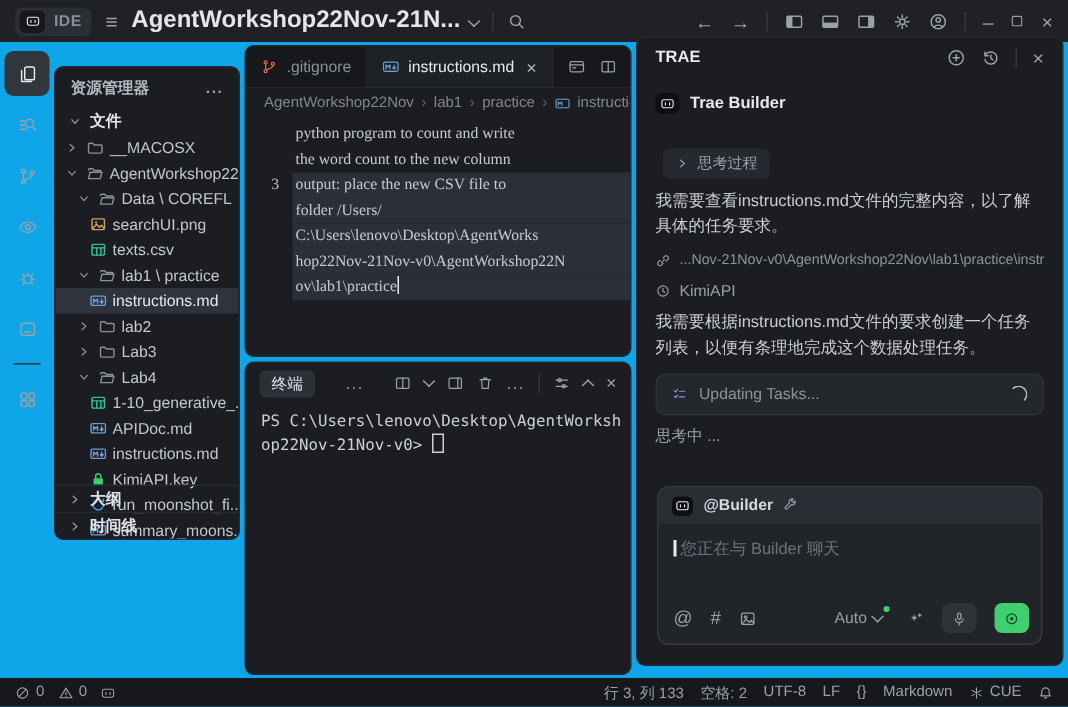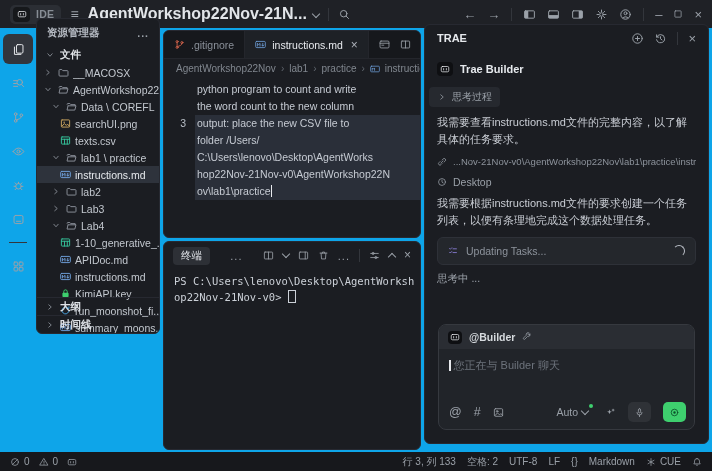--- a/index.html
+++ b/index.html
@@ -24,21 +24,21 @@
   .tb-right{margin-left:auto;display:flex;align-items:center;gap:11px}
   .navarrow{color:#9ba1a9;font-size:13px;line-height:13px}
   
   .activitybar{position:absolute;left:0;top:28px;width:36px;bottom:19px;display:flex;flex-direction:column;align-items:center;padding-top:6px;gap:4px}
   .ab-btn{width:30px;height:30px;display:flex;align-items:center;justify-content:center;border-radius:6px}
   .ab-btn.active{background:#32363d}
   .ab-btn.active .si{stroke:#e8eaee}
   .ab-sep{width:18px;height:1px;background:#33363c;margin:4px 0}
   
   .panel{position:absolute;background:#1b1d22;border:1px solid #272931;border-radius:6px;box-sizing:border-box;overflow:hidden}
-  .sidebar{left:36px;top:18px;width:124px;height:316px}
+  .sidebar{left:36px;top:44px;width:124px;height:316px}
   .editorpanel{left:163px;top:30px;width:258px;height:208px}
   .terminalpanel{left:163px;top:241px;width:258px;height:209px}
   .traepanel{left:424px;top:24px;width:285px;height:420px}
   
   .sb-header{height:27px;display:flex;align-items:center;padding:0 10px;color:#b3b8c0;font-weight:700;font-size:10.5px}
   .sb-more{margin-left:auto;color:#9ba1a9;letter-spacing:1px}
   .sb-section{height:18px;display:flex;align-items:center;gap:5px;padding:0 8px;color:#e3e6ea;font-weight:700;font-size:10.5px}
   .trow{height:17px;display:flex;align-items:center;gap:4px;white-space:nowrap;overflow:hidden;cursor:pointer}
   .trow.selrow{background:#2e333c}
   .tchev{width:10px;display:flex;justify-content:center;flex:none}
@@ -48,39 +48,39 @@
   .sb-bottom{position:absolute;bottom:0;left:0;right:0}
   .sb-brow{height:17px;display:flex;align-items:center;gap:5px;padding:0 8px;border-top:1px solid #272931;color:#dfe2e7;font-weight:700;font-size:10.5px}
   
   .tabstrip{height:27px;background:#16181c;display:flex;align-items:stretch;border-bottom:1px solid #24262c}
   .tab{display:flex;align-items:center;gap:6px;padding:0 10px;color:#8a9099;font-size:10.5px;border-right:1px solid #24262c}
   .tab.active{background:#1e2126;color:#e8eaee}
   .tabclose{color:#aeb3bb;font-size:12px;margin-left:2px}
   .tab-actions{margin-left:auto;display:flex;align-items:center;gap:10px;padding:0 10px}
   .breadcrumb{height:19px;display:flex;align-items:center;gap:5px;padding:0 12px;color:#81878f;font-size:10px;white-space:nowrap;overflow:hidden}
   .bc-sep{color:#5f656d}
-  .codearea{font-family:Liberation Sans, sans-serif;font-size:10.5px;padding-top:3px}
+  .codearea{font-family:Liberation Serif, serif;font-size:10.5px;padding-top:3px}
   .crow{display:flex;height:17px;line-height:17px}
   .gut{width:22px;flex:none;text-align:right;padding-right:9px;color:#b9bfc8}
   .ct{flex:1;white-space:pre;color:#c6cbd3;padding-left:2px}
   .crow.sel .ct{background:#2a2f39}
   .cursor-bar{display:inline-block;width:1.5px;height:12px;background:#e8eaee;vertical-align:-2px}
   
   .term-header{height:27px;display:flex;align-items:center;gap:9px;padding:0 9px}
   .term-pill{background:#2d3036;border-radius:4px;padding:2px 8px;color:#e0e3e8;font-size:10.5px}
   .term-acts{margin-left:auto;display:flex;align-items:center;gap:9px}
   .term-body{font-family:"DejaVu Sans Mono",monospace;font-size:10.5px;color:#ccd1d8;padding:4px 10px;line-height:16px;white-space:pre}
   .term-cursor{display:inline-block;width:6px;height:11px;border:1px solid #ccd1d8;vertical-align:-2px}
   
   .trae-header{height:26px;display:flex;align-items:center;padding:0 12px;gap:10px}
   .trae-title{font-weight:700;color:#e6e9ed;font-size:11px;margin-right:auto}
   .bubble{margin:2px 11px 0 63px;background:#2a2d33;border-radius:8px;padding:6px 10px;color:#ced3da;font-size:10.5px}
-  .builder-row{margin:11px 12px 0;display:flex;align-items:center;gap:7px;font-weight:700;color:#e6e9ed;font-size:11px}
+  .builder-row{margin:11px 12px 12px;display:flex;align-items:center;gap:7px;font-weight:700;color:#e6e9ed;font-size:11px}
   .chipbot{width:16px;height:14px;background:#0e0f12;border-radius:4px;display:flex;align-items:center;justify-content:center;flex:none}
-  .chip{margin:11px 4px 0;display:inline-flex;align-items:center;gap:5px;background:#26292f;border-radius:4px;padding:3px 8px;color:#9aa0a8;font-size:10px;width:fit-content}
+  .chip{margin:11px 17px 0;display:inline-flex;align-items:center;gap:5px;background:#26292f;border-radius:4px;padding:3px 8px;color:#9aa0a8;font-size:10px;width:fit-content}
   .tpara{margin:7px 12px 0;line-height:17px;color:#c9cdd4;font-size:11px}
   .fileref{margin:8px 12px 0;display:flex;align-items:center;gap:6px;color:#8d939c;font-size:9.5px;white-space:nowrap;overflow:hidden}
   .thought{margin:9px 12px 0;display:flex;align-items:center;gap:6px;color:#9aa0a8;font-size:10.5px}
   .taskcard{margin:8px 12px 0;height:26px;background:#24272c;border:1px solid #2e3138;border-radius:6px;display:flex;align-items:center;gap:8px;padding:0 10px;color:#8d939c;font-size:10.5px}
   .spinner{margin-left:auto;width:10px;height:10px;border-radius:50%;border:1.5px solid transparent;border-top-color:#b9bec6;border-right-color:#b9bec6;animation:spin 1s linear infinite}
   @keyframes spin{to{transform:rotate(360deg)}}
   .thinking-status{margin:7px 12px 0;color:#9aa0a8;font-size:10.5px}
   .chatcard{position:absolute;left:13px;right:13px;bottom:13px;height:104px;background:#212429;border:1px solid #36393f;border-radius:8px;overflow:hidden}
   .chat-head{height:24px;background:#2a2d33;display:flex;align-items:center;gap:7px;padding:0 9px;color:#d6dade;font-weight:700;font-size:10.5px}
   .chat-input{padding:9px 10px;color:#6d737c;font-size:11px}
@@ -614,21 +614,21 @@
           <path d="M6.3 9.7l3.4-3.4M5 7.2L3.4 8.8a2.3 2.3 0 103.2 3.2l1.6-1.6M8 5l1.6-1.6a2.3 2.3 0 113.2 3.2L11.2 8.2"></path>
         </svg>
       <span>...Nov-21Nov-v0\AgentWorkshop22Nov\lab1\practice\instructions.md</span>
     </div>
 
     <div class="thought">
       <svg class="si xs" viewBox="0 0 16 16" style="flex:none">
           <circle cx="8" cy="8" r="5.5"></circle>
           <path d="M8 5v3.2l2 1.3"></path>
         </svg>
-      <span>Desktop</span>
+      <span>KimiAPI</span>
     </div>
 
     <div class="tpara">我需要根据instructions.md文件的要求创建一个任务列表，以便有条理地完成这个数据处理任务。</div>
 
     <div class="taskcard">
       <svg class="si xs" viewBox="0 0 16 16" style="stroke:#9a8cf2;flex:none">
           <path d="M2.5 4l1.2 1.2L6 2.8M8 4.5h5.5M2.5 10l1.2 1.2L6 8.8M8 10.5h5.5"></path>
         </svg>
       <span>Updating Tasks...</span>
       <span class="spinner"></span>

